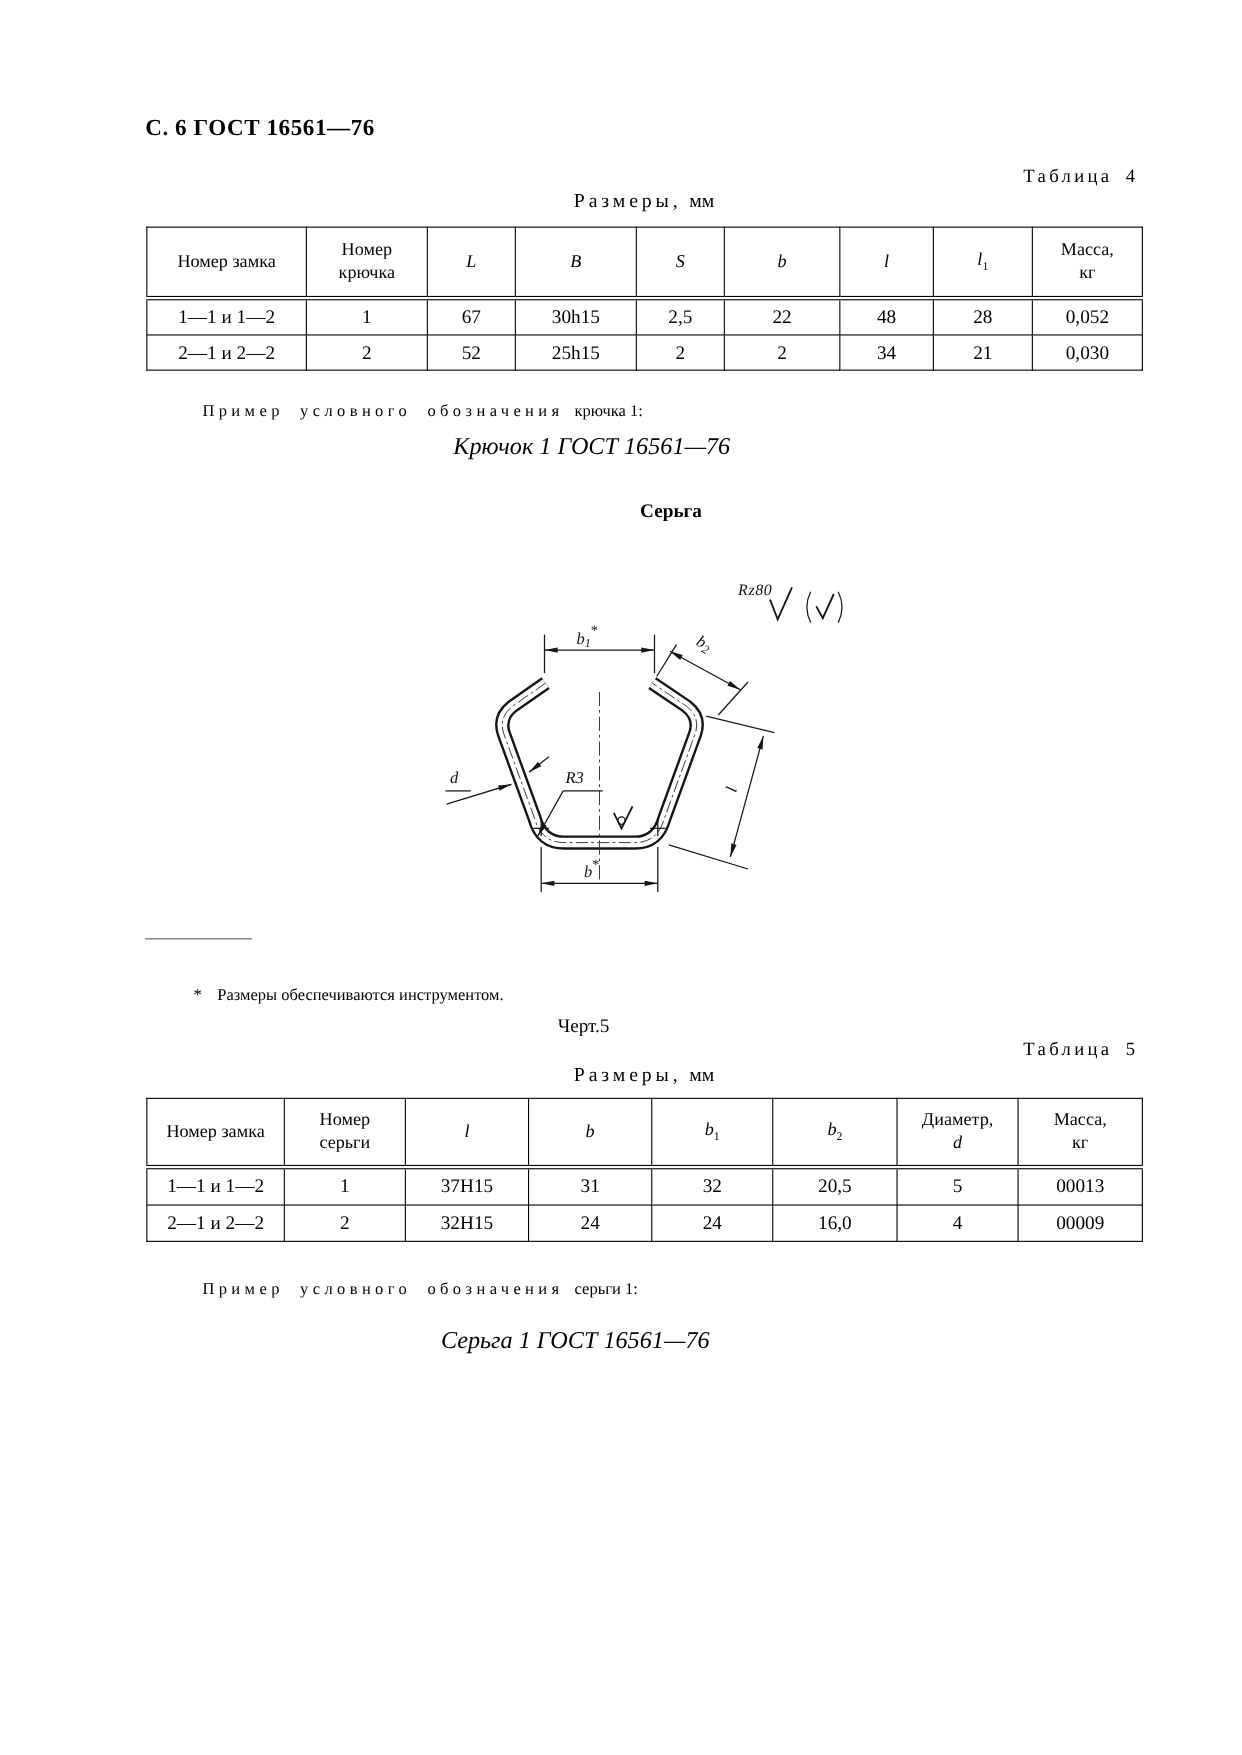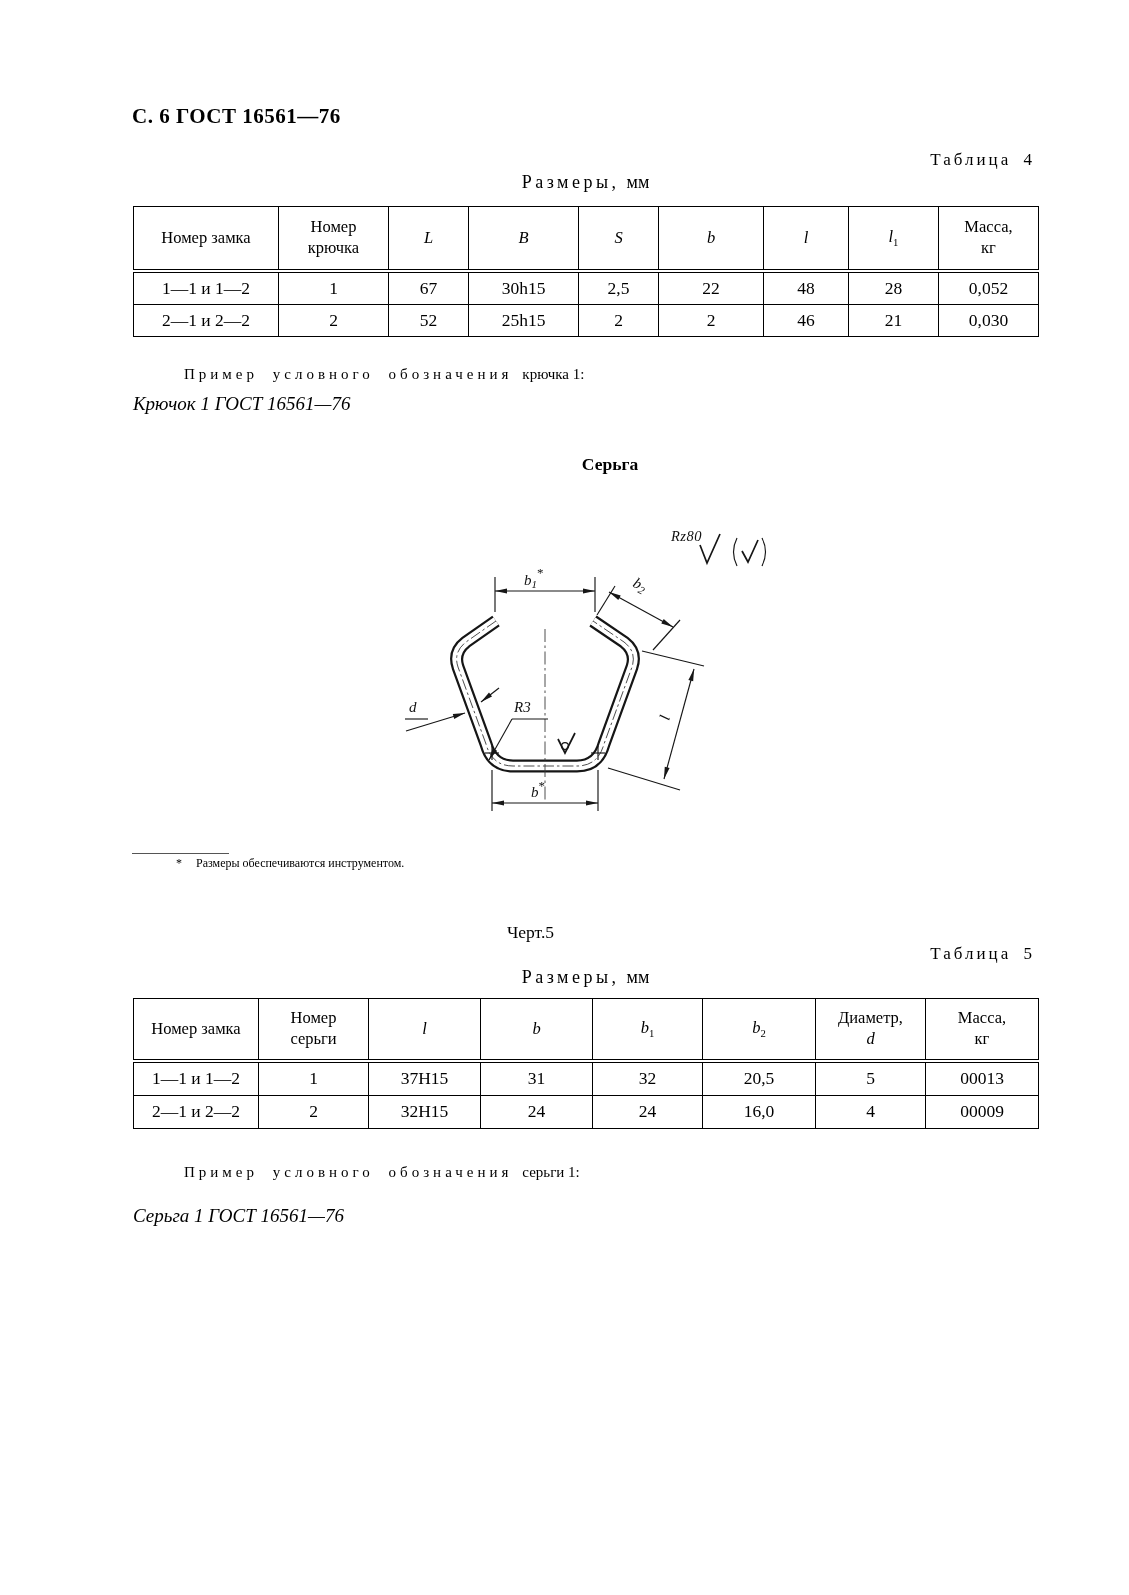--- a/index.html
+++ b/index.html
@@ -20,27 +20,27 @@
   .gt thead th{border-bottom:4px double #000;font-size:16.5px;}
   .gt td{font-size:17.5px;}
   .t4 thead th{height:62px;} .t4 td{height:31px;}
   .t5 thead th{height:60px;} .t5 td{height:32px;}
   .it{font-style:italic;}
   sub{font-size:.65em;}
   .example{left:184px;font-size:15px;white-space:nowrap;}
   .ex1{top:366px;} .ex2{top:1164px;}
   .spaced{letter-spacing:4px;word-spacing:7px;}
   .extail{margin-left:10px;}
-  .designation{font-style:italic;font-size:19px;white-space:nowrap;}
+  .designation{font-style:italic;font-size:22px;text-align:center;white-space:nowrap;}
   .des1{left:133px;width:810px;top:393px;}
   .des2{left:133px;width:780px;top:1205px;}
   .fig-title{left:190px;width:840px;top:454px;text-align:center;
       font-weight:bold;font-size:17.5px;}
   .fnrule{left:132px;top:853px;width:97px;border-top:1.4px solid #555;height:0;}
-  .footnote{left:176px;top:856px;font-size:12px;}
+  .footnote{left:176px;top:897px;font-size:15px;}
   .fnstar{margin-right:14px;}
   .fig-caption{left:133px;width:795px;top:906px;text-align:center;font-size:17.5px;margin-top:16px;}
   
   .drawing{left:380px;top:500px;}
   .dl{stroke:#161616;stroke-width:1.15;fill:none;}
   .ar{fill:#161616;stroke:none;}
   .wo{stroke:#161616;stroke-width:13;fill:none;stroke-linecap:butt;}
   .wi{stroke:#fff;stroke-width:8.6;fill:none;stroke-linecap:butt;}
   .wc{stroke:#3a3a3a;stroke-width:.9;fill:none;stroke-dasharray:11 3 2.5 3;}
   .cl{stroke:#3a3a3a;stroke-width:.9;fill:none;stroke-dasharray:13 3.5 2.5 3.5;}
@@ -98,21 +98,21 @@
           <td>28</td>
           <td>0,052</td>
         </tr>
         <tr>
           <td>2—1 и 2—2</td>
           <td>2</td>
           <td>52</td>
           <td>25h15</td>
           <td>2</td>
           <td>2</td>
-          <td>46</td>
+          <td>34</td>
           <td>21</td>
           <td>0,030</td>
         </tr>
       </tbody>
     </table>
   </div>
 
 <div class="abs example ex1">
   <span class="spaced">Пример условного обозначения</span><span class="extail">крючка 1:</span>
 </div>

